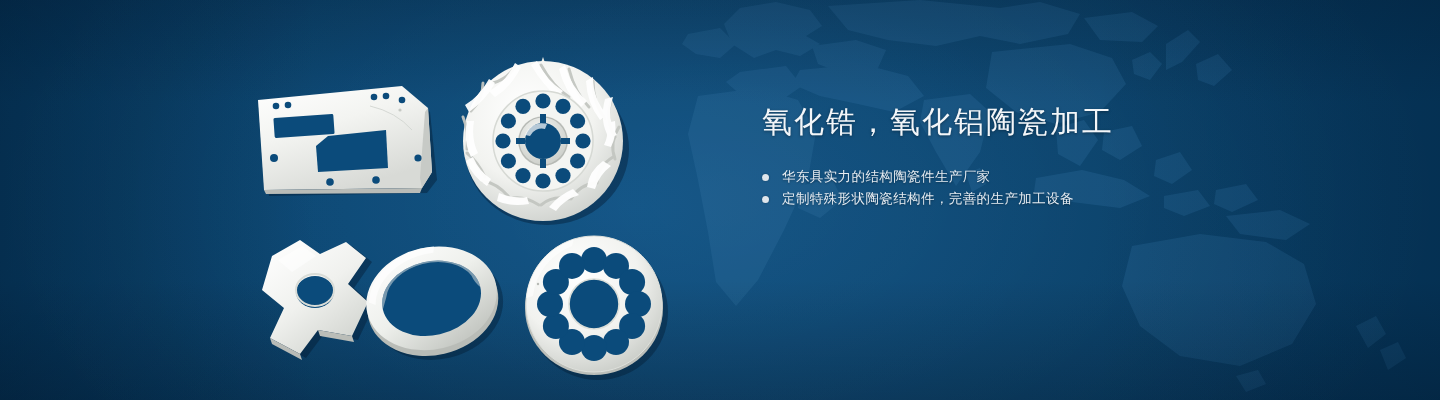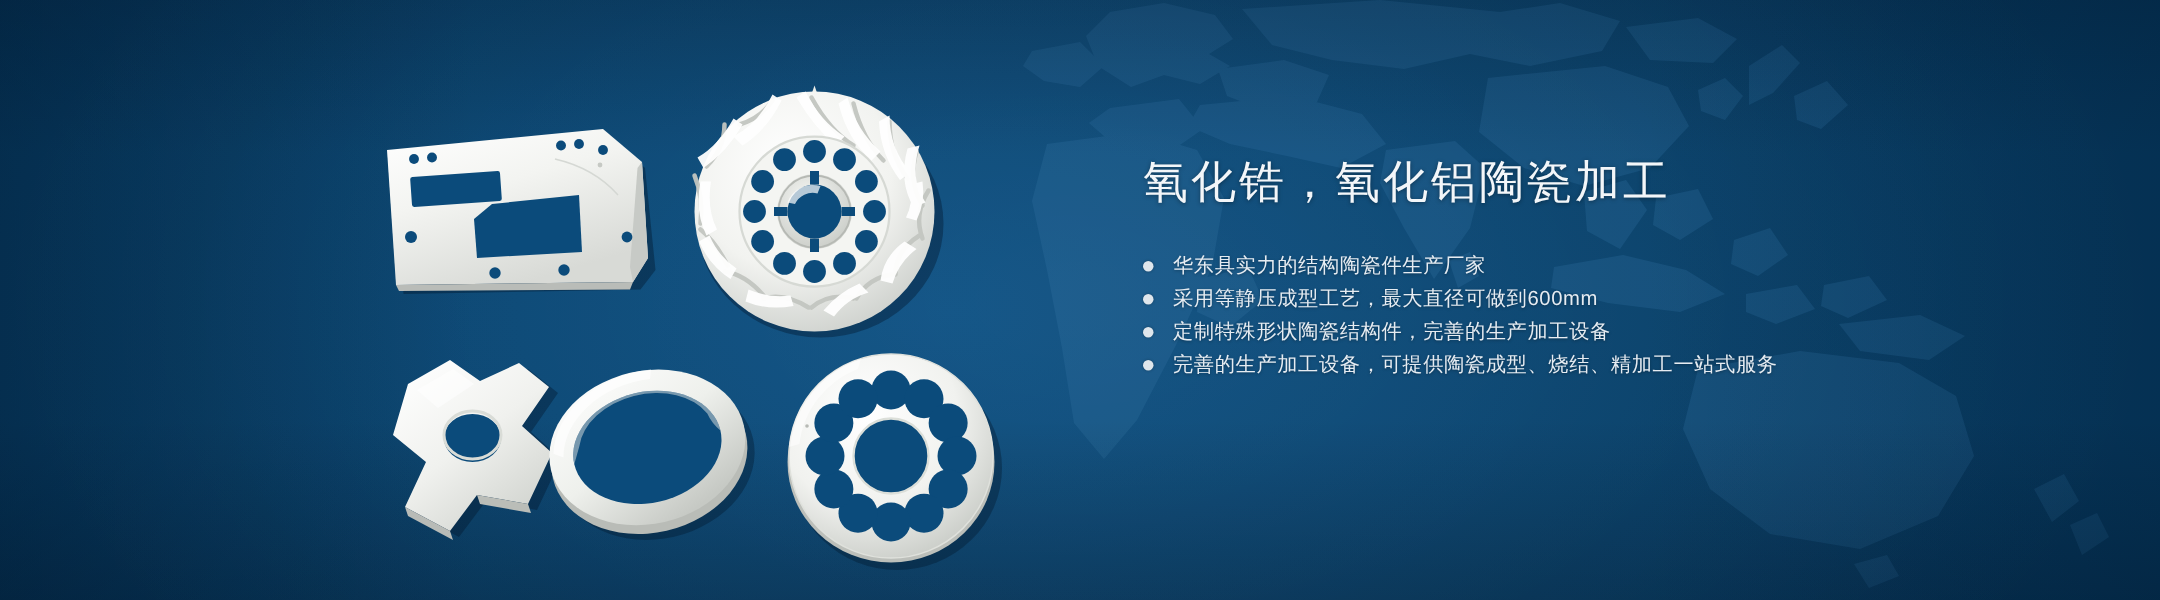--- a/index.html
+++ b/index.html
@@ -350,26 +350,18 @@
   <div class="copy">
     <h1 class="headline">氧化锆，氧化铝陶瓷加工</h1>
 
     <ul class="bullets">
       <li class="bullet">
         <span class="dot"></span>
         <span class="btext">华东具实力的结构陶瓷件生产厂家</span>
       </li>
       <li class="bullet">
         <span class="dot"></span>
-        <span class="btext">采用等静压成型工艺，最大直径可做到600mm</span>
-      </li>
-      <li class="bullet">
-        <span class="dot"></span>
         <span class="btext">定制特殊形状陶瓷结构件，完善的生产加工设备</span>
-      </li>
-      <li class="bullet">
-        <span class="dot"></span>
-        <span class="btext">完善的生产加工设备，可提供陶瓷成型、烧结、精加工一站式服务</span>
       </li>
     </ul>
   </div>
 
 </div>
 
 </body></html>

